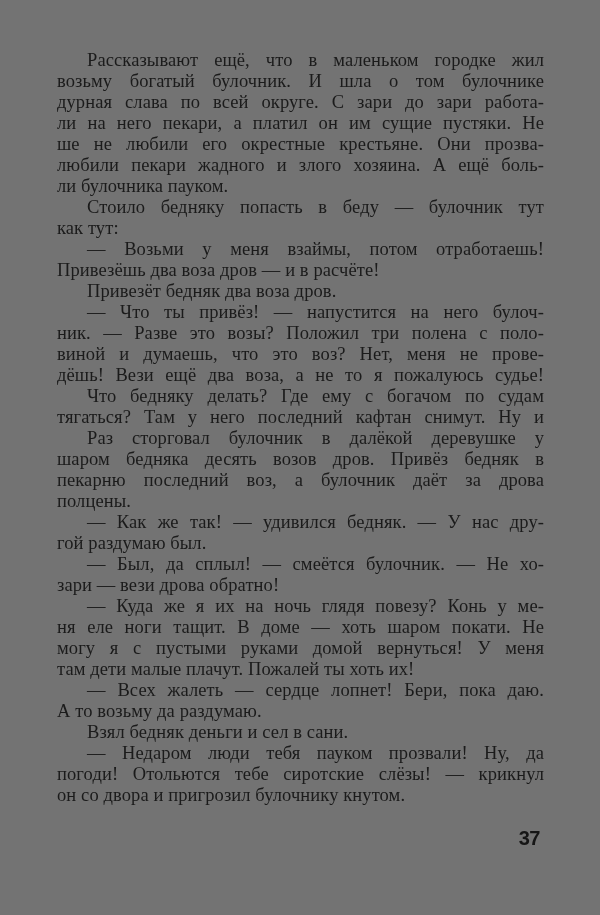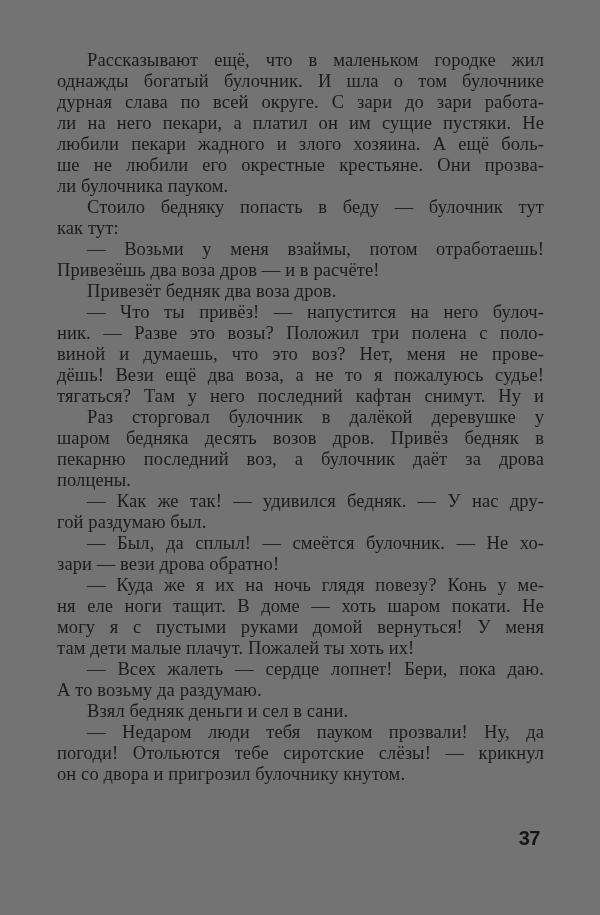--- a/index.html
+++ b/index.html
@@ -49,35 +49,36 @@
     letter-spacing: -0.5px;
     color: #161616;
   }
 </style>
 </head>
 <body>
 
 <div class="page" style="background: #737373; color: rgb(27, 27, 27);">
   <div class="text-block">
       <div class="line indent">Рассказывают ещё, что в маленьком городке жил</div>
-      <div class="line">однажды богатый булочник. И шла о том булочнике</div>
+      <div class="line">возьму богатый булочник. И шла о том булочнике</div>
       <div class="line">дурная слава по всей округе. С зари до зари работа-</div>
       <div class="line">ли на него пекари, а платил он им сущие пустяки. Не</div>
+      <div class="line">ше не любили его окрестные крестьяне. Они прозва-</div>
       <div class="line">любили пекари жадного и злого хозяина. А ещё боль-</div>
-      <div class="line">ше не любили его окрестные крестьяне. Они прозва-</div>
       <div class="line last">ли булочника пауком.</div>
       <div class="line indent">Стоило бедняку попасть в беду — булочник тут</div>
       <div class="line last">как тут:</div>
       <div class="line indent">— Возьми у меня взаймы, потом отработаешь!</div>
       <div class="line last">Привезёшь два воза дров — и в расчёте!</div>
       <div class="line indent last">Привезёт бедняк два воза дров.</div>
       <div class="line indent">— Что ты привёз! — напустится на него булоч-</div>
       <div class="line">ник. — Разве это возы? Положил три полена с поло-</div>
       <div class="line">виной и думаешь, что это воз? Нет, меня не прове-</div>
       <div class="line">дёшь! Вези ещё два воза, а не то я пожалуюсь судье!</div>
+      <div class="line indent">Что бедняку делать? Где ему с богачом по судам</div>
       <div class="line">тягаться? Там у него последний кафтан снимут. Ну и</div>
       <div class="line indent">Раз сторговал булочник в далёкой деревушке у</div>
       <div class="line">шаром бедняка десять возов дров. Привёз бедняк в</div>
       <div class="line">пекарню последний воз, а булочник даёт за дрова</div>
       <div class="line last">полцены.</div>
       <div class="line indent">— Как же так! — удивился бедняк. — У нас дру-</div>
       <div class="line last">гой раздумаю был.</div>
       <div class="line indent">— Был, да сплыл! — смеётся булочник. — Не хо-</div>
       <div class="line last">зари — вези дрова обратно!</div>
       <div class="line indent">— Куда же я их на ночь глядя повезу? Конь у ме-</div>

